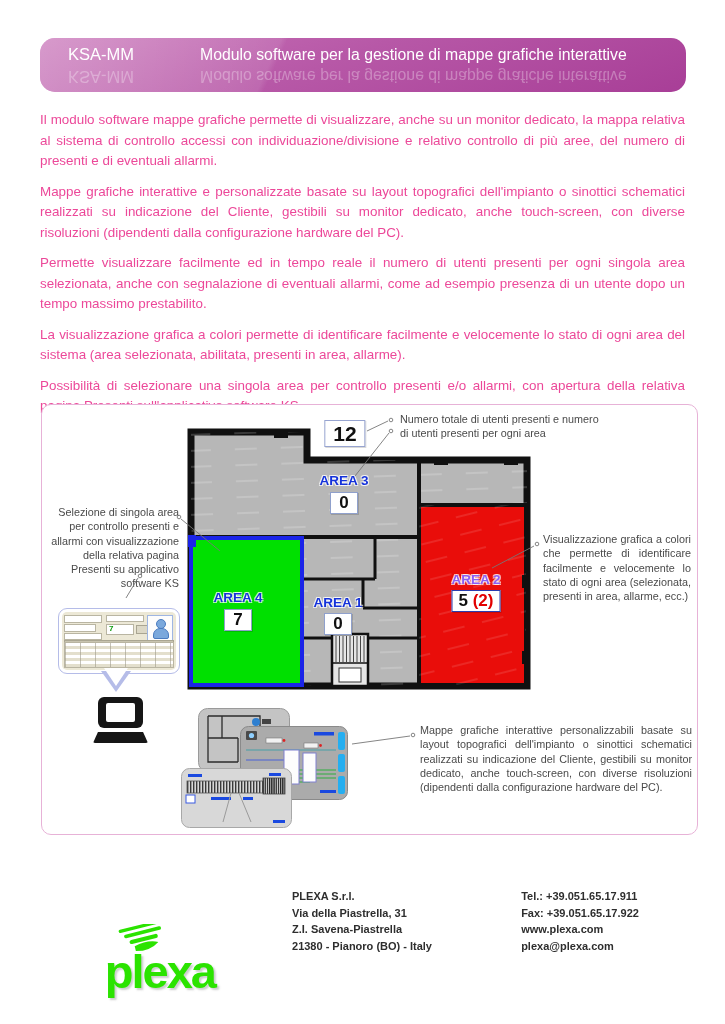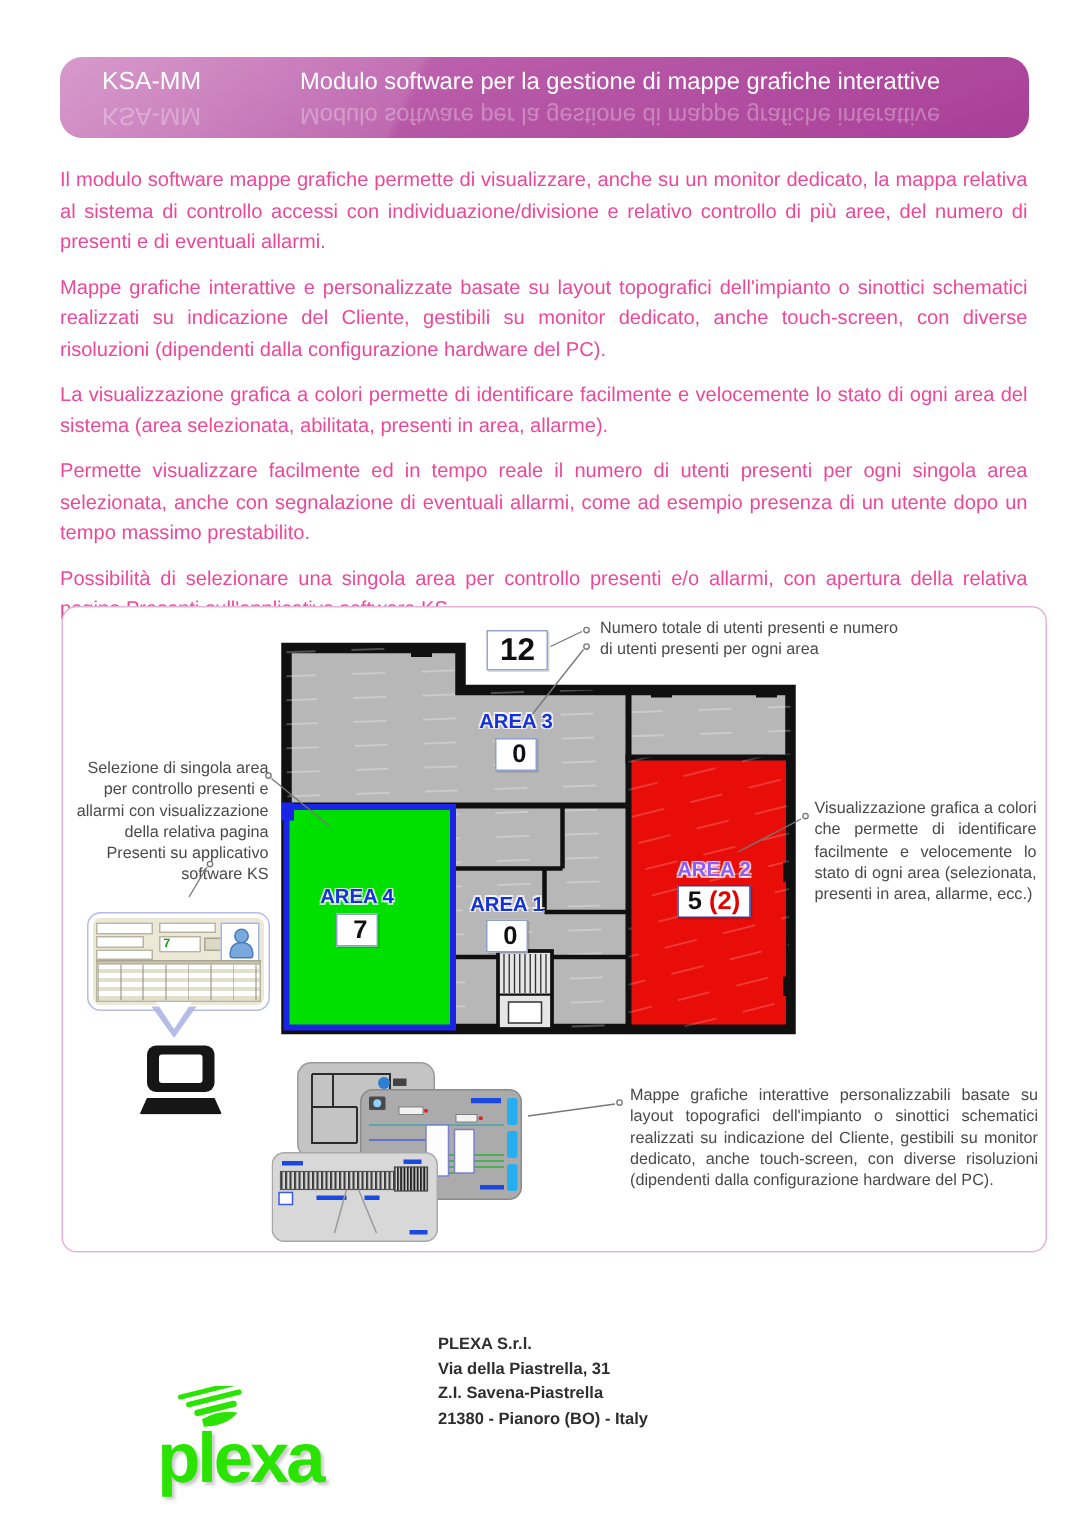--- a/index.html
+++ b/index.html
@@ -30,21 +30,21 @@
   .ann.right-align{text-align:right;}
   .ann.justify{text-align:justify;}
 
   .alabel{position:absolute;transform:translateX(-50%);font-weight:bold;font-size:13.5px;
         color:#1532da;white-space:nowrap;z-index:6;
         text-shadow:-1px -1px 0 rgba(255,255,255,.7),1px -1px 0 rgba(255,255,255,.7),
                     -1px 1px 0 rgba(255,255,255,.7),1px 1px 0 rgba(255,255,255,.7);}
   .alabel.dark{color:#8b5cf6;}
   .cbox{position:absolute;transform:translateX(-50%);background:#fff;border:1.5px solid #8fa0cc;
         font-weight:bold;font-size:17px;color:#101010;line-height:1.2;padding:0 6px;
-        min-width:14px;text-align:right;white-space:nowrap;z-index:6;
+        min-width:14px;text-align:center;white-space:nowrap;z-index:6;
         box-shadow:1px 1px 0 rgba(0,0,0,.15);}
   .cbox .alarm{color:#e20000;}
   .total-box{font-size:21px;padding:0 8px;border-color:#97a4d0;}
 
   .plan-svg{position:absolute;left:186px;top:427px;z-index:3;}
   .overlay-svg{position:absolute;left:0;top:0;z-index:40;pointer-events:none;}
 
   
   .bubble{position:absolute;left:58px;top:608px;width:120px;height:64px;background:#fff;
         border:1.5px solid #b5bce8;border-radius:9px;z-index:5;}
@@ -98,22 +98,22 @@
     </div>
     <div class="band-row reflect">
       <span class="band-code">KSA-MM</span>
       <span class="band-title">Modulo software per la gestione di mappe grafiche interattive</span>
     </div>
   </div>
 
   <div class="bodycol">
     <p>Il modulo software mappe grafiche permette di visualizzare, anche su un monitor dedicato, la mappa relativa al sistema di controllo accessi con individuazione/divisione e relativo controllo di più aree, del numero di presenti e di eventuali allarmi.</p>
     <p>Mappe grafiche interattive e personalizzate basate su layout topografici dell'impianto o sinottici schematici realizzati su indicazione del Cliente, gestibili su monitor dedicato, anche touch-screen, con diverse risoluzioni (dipendenti dalla configurazione hardware del PC).</p>
+    <p>Permette visualizzare facilmente ed in tempo reale il numero di utenti presenti per ogni singola area selezionata, anche con segnalazione di eventuali allarmi, come ad esempio presenza di un utente dopo un tempo massimo prestabilito.</p>
     <p>La visualizzazione grafica a colori permette di identificare facilmente e velocemente lo stato di ogni area del sistema (area selezionata, abilitata, presenti in area, allarme).</p>
-    <p>Permette visualizzare facilmente ed in tempo reale il numero di utenti presenti per ogni singola area selezionata, anche con segnalazione di eventuali allarmi, come ad esempio presenza di un utente dopo un tempo massimo prestabilito.</p>
     <p>Possibilità di selezionare una singola area per controllo presenti e/o allarmi, con apertura della relativa pagina Presenti sull'applicativo software KS.</p>
   </div>
 
   <div class="figbox"></div>
 
   <svg class="plan-svg" width="346" height="264" viewBox="0 0 346 264">
     <defs>
       <pattern id="dashg" width="46" height="16" patternUnits="userSpaceOnUse" patternTransform="rotate(-2)">
         <line x1="2" y1="8" x2="24" y2="8" stroke="rgba(255,255,255,0.35)" stroke-width="1"></line>
       </pattern>
@@ -303,14 +303,20 @@
     </svg>
     <div class="word">plexa</div>
   </div>
 
   <div class="foot foot-addr">
     <div>PLEXA S.r.l.</div>
     <div>Via della Piastrella, 31</div>
     <div>Z.I. Savena-Piastrella</div>
     <div>21380 - Pianoro (BO) - Italy</div>
   </div>
+  <div class="foot foot-contact">
+    <div>Tel.: +39.051.65.17.911</div>
+    <div>Fax: +39.051.65.17.922</div>
+    <div>www.plexa.com</div>
+    <div>plexa@plexa.com</div>
+  </div>
 
 </div>
 
 </body></html>

